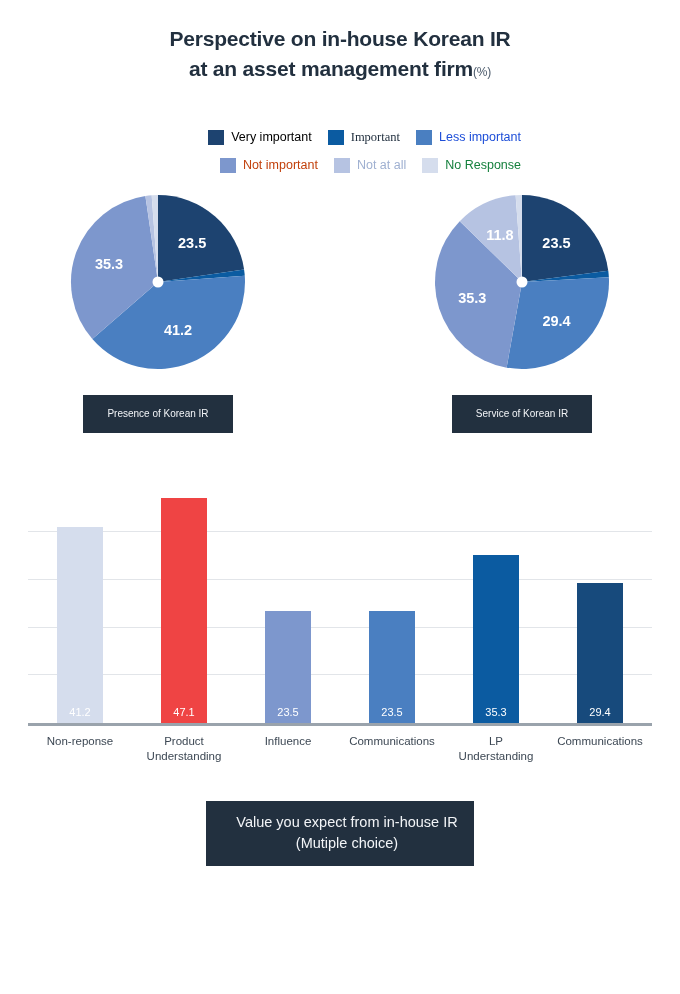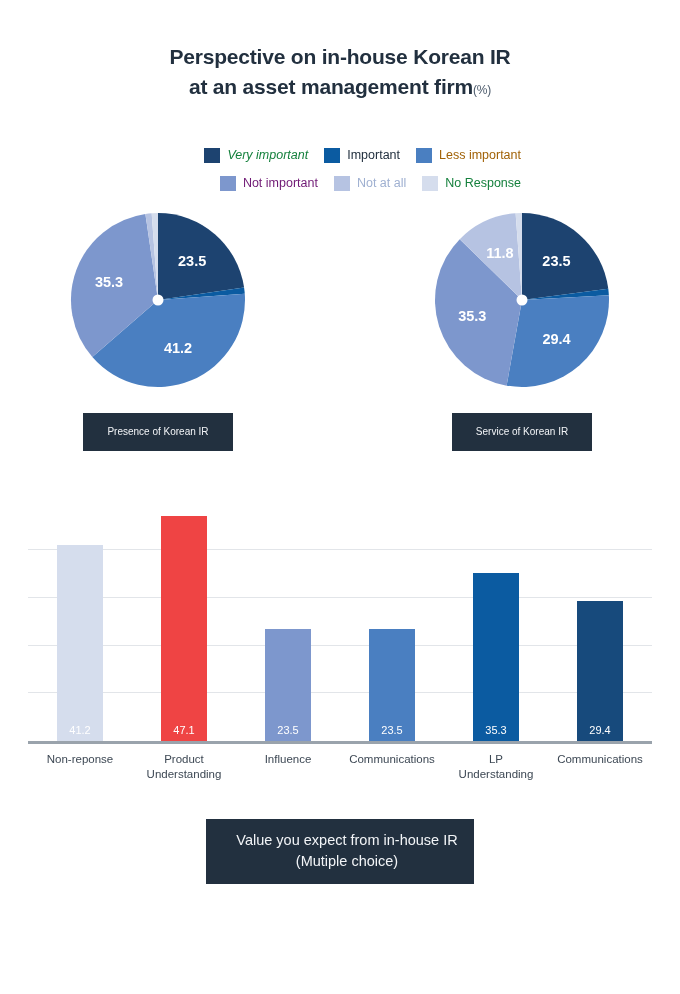--- a/index.html
+++ b/index.html
@@ -11,21 +11,21 @@
     width: 680px;
     height: 994px;
     font-family: "Liberation Sans", sans-serif;
     color: #26313f;
     overflow: hidden;
     position: relative;
   }
 
   
   .title-block {
-    padding-top: 42px;
+    padding-top: 24px;
     text-align: center;
   }
   .title-line {
     font-size: 21px;
     font-weight: bold;
     color: #22303f;
     letter-spacing: -0.2px;
     line-height: 30px;
   }
   .title-unit {
@@ -193,35 +193,35 @@
   <div class="title-line">Perspective on in-house Korean IR</div>
   <div class="title-line">
     <span>at an asset management firm</span><span class="title-unit">(%)</span>
   </div>
 </div>
 
 <div class="legend">
   <div class="legend-row">
     <div class="legend-item">
       <span class="legend-swatch" style="background: rgb(29, 67, 112);"></span>
-      <span class="legend-label" style="color: #15803d; font-style: italic;">Very important</span>
+      <span class="legend-label" style="color: #000000;">Very important</span>
     </div>
     <div class="legend-item">
       <span class="legend-swatch" style="background: rgb(11, 91, 161);"></span>
-      <span class="legend-label" style="color: rgb(34, 48, 63);">Important</span>
+      <span class="legend-label" style="color: rgb(34, 48, 63); font-family: Liberation Serif, serif;">Important</span>
     </div>
     <div class="legend-item">
       <span class="legend-swatch" style="background: rgb(74, 127, 193);"></span>
-      <span class="legend-label" style="color: #a16207;">Less important</span>
+      <span class="legend-label" style="color: #1d4ed8;">Less important</span>
     </div>
   </div>
   <div class="legend-row">
     <div class="legend-item">
       <span class="legend-swatch" style="background: rgb(125, 151, 205);"></span>
-      <span class="legend-label" style="color: #701a75;">Not important</span>
+      <span class="legend-label" style="color: #c2410c;">Not important</span>
     </div>
     <div class="legend-item">
       <span class="legend-swatch" style="background: rgb(182, 195, 226);"></span>
       <span class="legend-label" style="color: rgb(159, 176, 209);">Not at all</span>
     </div>
     <div class="legend-item">
       <span class="legend-swatch" style="background: rgb(213, 221, 237);"></span>
       <span class="legend-label" style="color: #15803d; text-align: center;">No Response</span>
     </div>
   </div>

